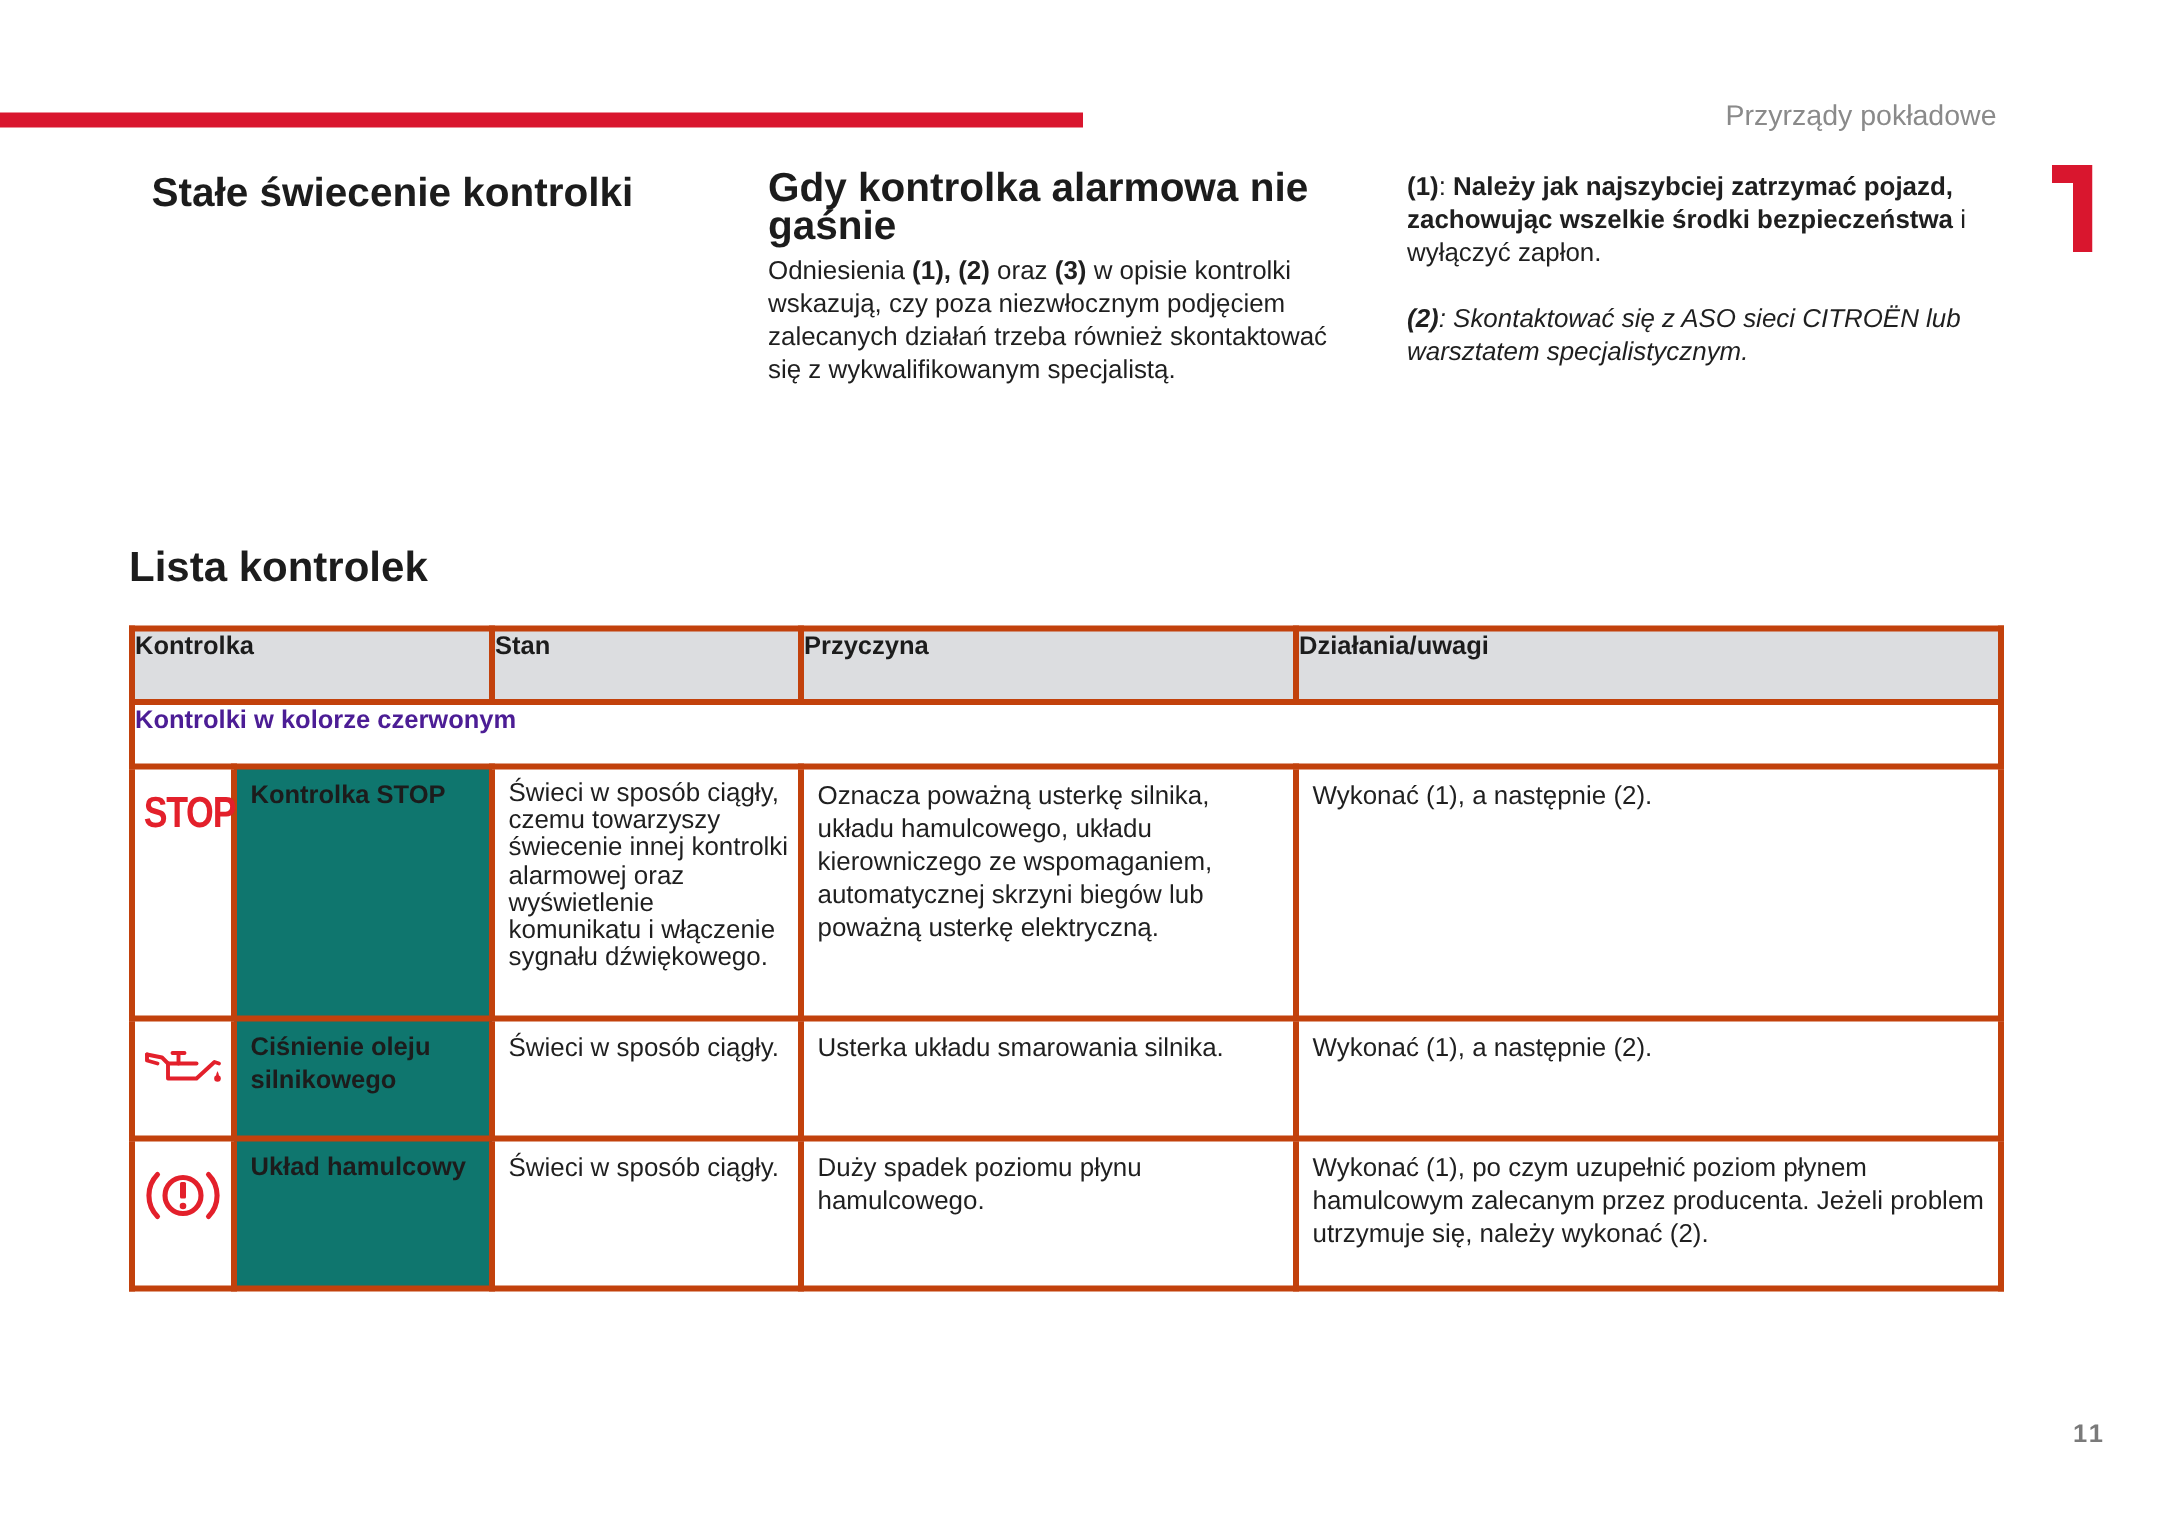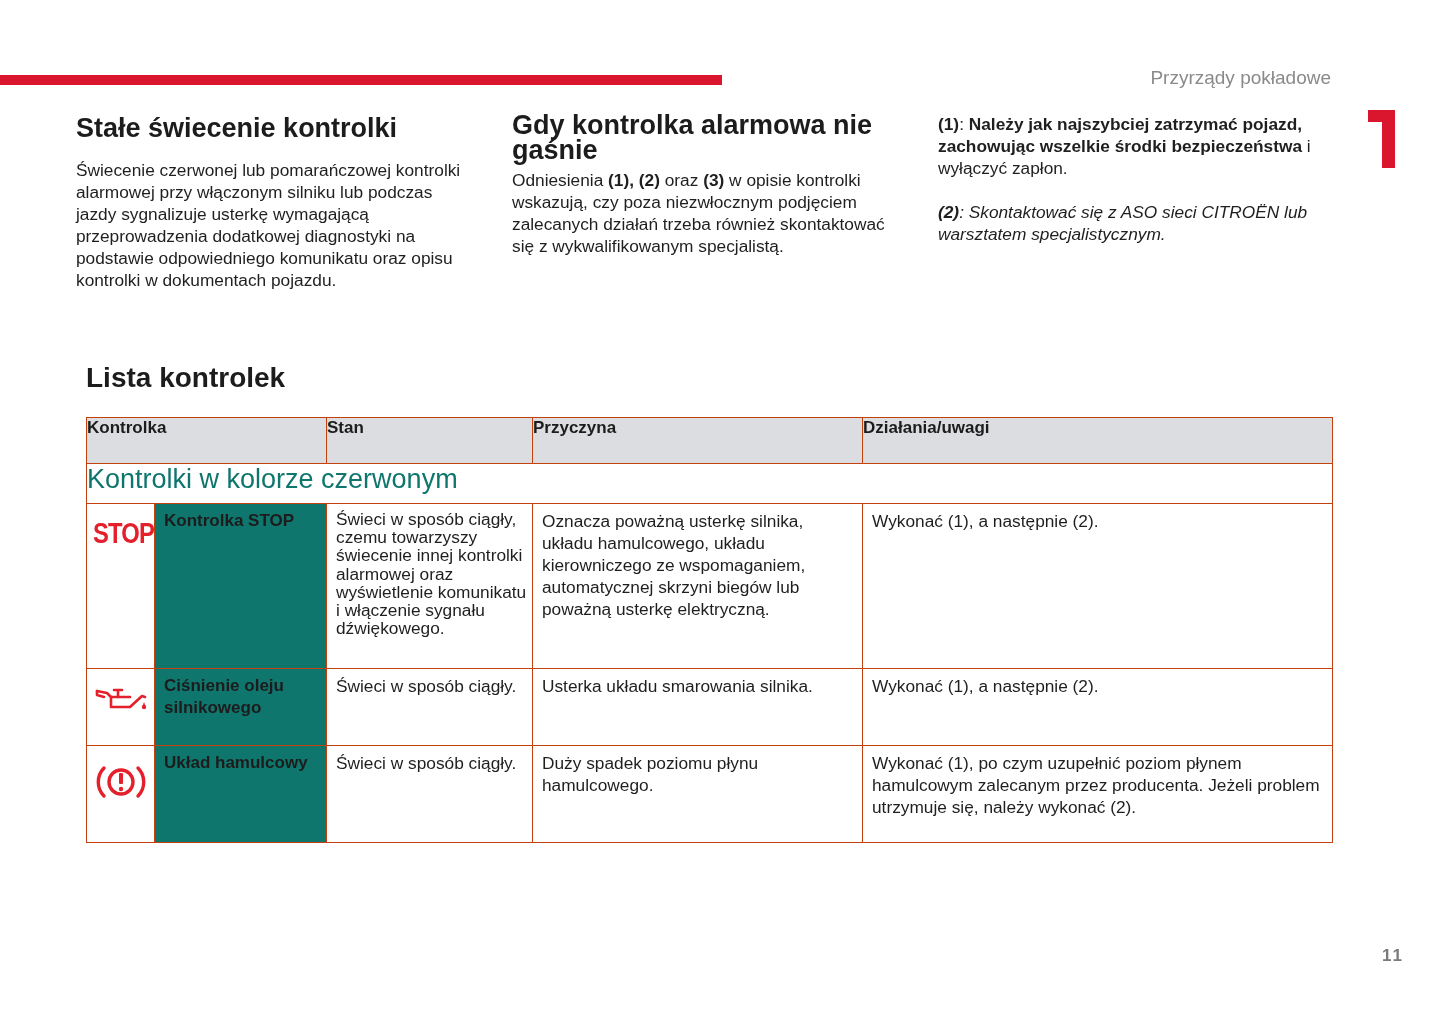--- a/index.html
+++ b/index.html
@@ -7,42 +7,42 @@
       width: 1445px; height: 1019px; position: relative; overflow: hidden;
       background: #ffffff; color: #1f1f1f;
       font-family: "Liberation Sans", sans-serif;
     }
     .redbar { position: absolute; left: 0; top: 75px; width: 722px; height: 10px; background: #d9162e; }
     .chapter-name { position: absolute; right: 114px; top: 67px; font-size: 19px; color: #8a8a8a; }
     .chapter-num { position: absolute; left: 1368px; top: 110px; width: 27px; height: 58px; }
     .page-num { position: absolute; left: 1382px; top: 946px; font-size: 17px; font-weight: bold; color: #7a7a7a; letter-spacing: 2px; }
 
     .col { position: absolute; top: 113px; }
-    .col1 { left: 76px; width: 400px; }
+    .col1 { left: 101px; width: 400px; }
     .col2 { left: 512px; width: 390px; }
     .col3 { left: 938px; width: 390px; }
     h2 { margin: 0; font-size: 27px; font-weight: bold; line-height: 25px; color: #1c1c1c; }
     .col1 h2 { line-height: 30px; margin-bottom: 16px; }
     .col2 h2 { line-height: 25px; }
     p { margin: 0; font-size: 17.3px; line-height: 22px; color: #1f1f1f; }
     .col2 p { margin-top: 6px; }
     .note { margin-bottom: 22px; }
     .note + .note { margin-top: 0; }
     .note2 { margin-top: 32px; font-style: italic; }
     .note3 { margin-top: 32px; }
 
     .list-title { position: absolute; left: 86px; top: 362px; font-size: 28px; font-weight: bold; color: #1c1c1c; }
 
     table.lamps {
       position: absolute; left: 86px; top: 417px; width: 1246px;
       border-collapse: collapse; table-layout: fixed;
     }
-    table.lamps td, table.lamps th { border: 1px solid #c2410c; vertical-align: top; padding: 0; }
+    table.lamps td, table.lamps th { border: 4px solid #c2410c; vertical-align: top; padding: 0; }
     .hdr th { background: #dcdde0; height: 45px; text-align: left; vertical-align: middle; font-size: 17px; font-weight: bold; padding-left: 9px; color: #1c1c1c; }
-    .group td { height: 39px; font-size: 27px; font-weight: normal; padding-left: 9px; vertical-align: middle; color: #0f766e; }
+    .group td { height: 39px; font-size: 17px; font-weight: bold; padding-left: 9px; vertical-align: middle; color: #4c1d95; }
     .iconcell { width: 67px; text-align: center; }
     .namecell { background: #0f766e; padding: 6px 9px 0 9px !important; font-size: 17px; font-weight: bold; line-height: 22px; color: #1c1c1c; }
     .cell { padding: 6px 9px 0 9px !important; font-size: 17.3px; line-height: 22px; color: #1f1f1f; }
     .cell.tight { line-height: 18.2px; padding-right: 4px !important; }
     .row-stop td { height: 158px; margin-left: 20px; }
     .row-oil td { height: 70px; }
     .row-brake td { height: 90px; }
     .stop-text { display: block; margin-top: 13px; font-size: 29px; font-weight: bold; color: #e3202b; letter-spacing: -1px; transform: scaleX(0.82); }
     .icon-svg { display: block; margin: 16px auto 0; }
     b { font-weight: bold; }
@@ -51,21 +51,20 @@
 <body>
 
 <div class="redbar"></div>
 <div class="chapter-name">Przyrządy pokładowe</div>
 <svg class="chapter-num" viewBox="0 0 27 58">
   <polygon points="0,0 27,0 27,58 14,58 14,12 0,12" fill="#d9162e"></polygon>
 </svg>
 
 <div class="col col1">
   <h2>Stałe świecenie kontrolki</h2>
-  <p>Świecenie czerwonej lub pomarańczowej kontrolki alarmowej przy włączonym silniku lub podczas jazdy sygnalizuje usterkę wymagającą przeprowadzenia dodatkowej diagnostyki na podstawie odpowiedniego komunikatu oraz opisu kontrolki w dokumentach pojazdu.</p>
 </div>
 
 <div class="col col2">
   <h2>Gdy kontrolka alarmowa nie gaśnie</h2>
   <p><span>Odniesienia </span><b>(1), </b><b>(2)</b><span> oraz </span><b>(3)</b><span> w opisie kontrolki wskazują, czy poza niezwłocznym podjęciem zalecanych działań trzeba również skontaktować się z wykwalifikowanym specjalistą.</span></p>
 </div>
 
 <div class="col col3">
   <p class="note"><b>(1)</b>: <b>Należy jak najszybciej zatrzymać pojazd, zachowując wszelkie środki bezpieczeństwa</b><span> i wyłączyć zapłon.</span></p>
   <p class="note note2"><b>(2)</b><span>: Skontaktować się z ASO sieci CITROËN lub warsztatem specjalistycznym.</span></p>

